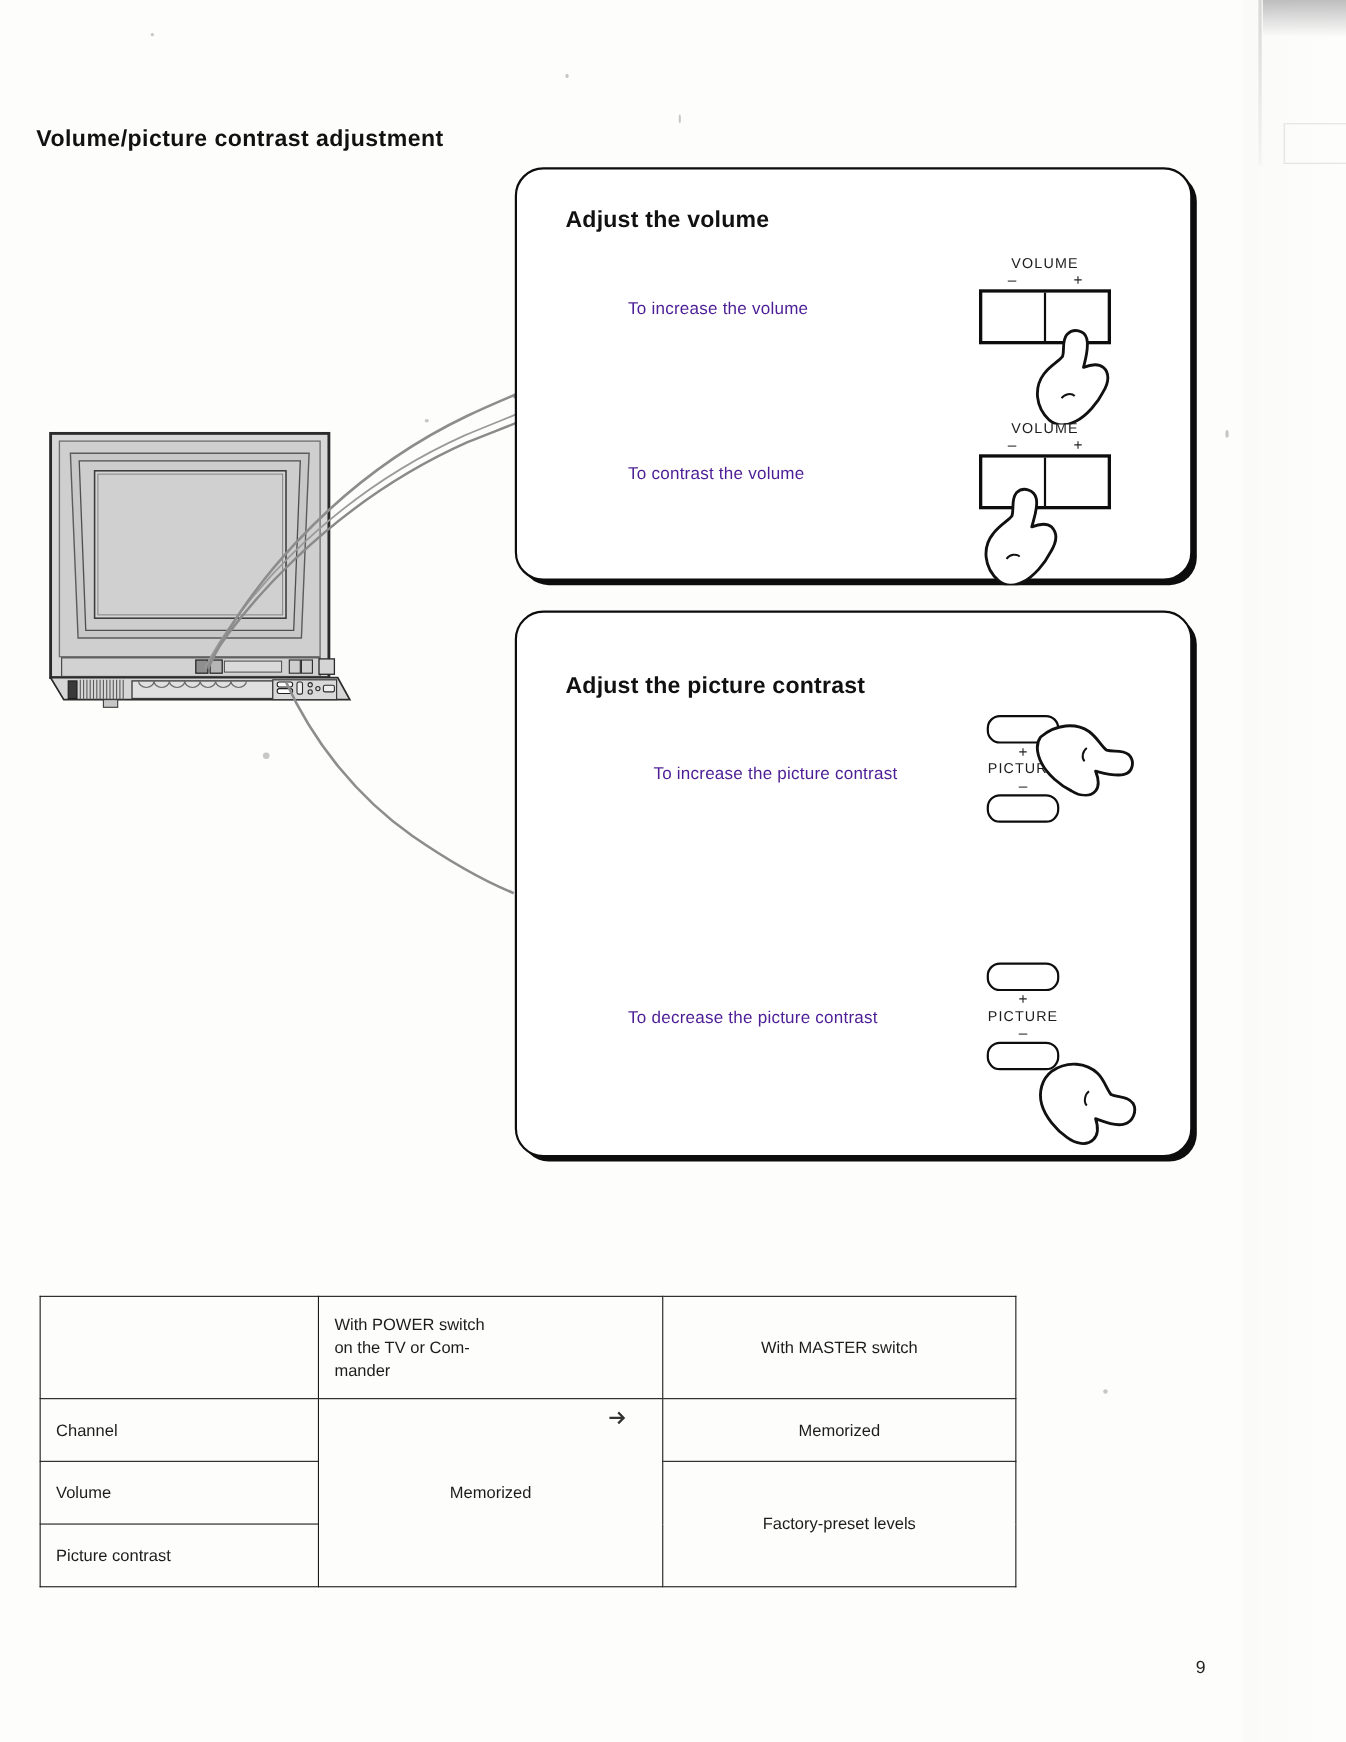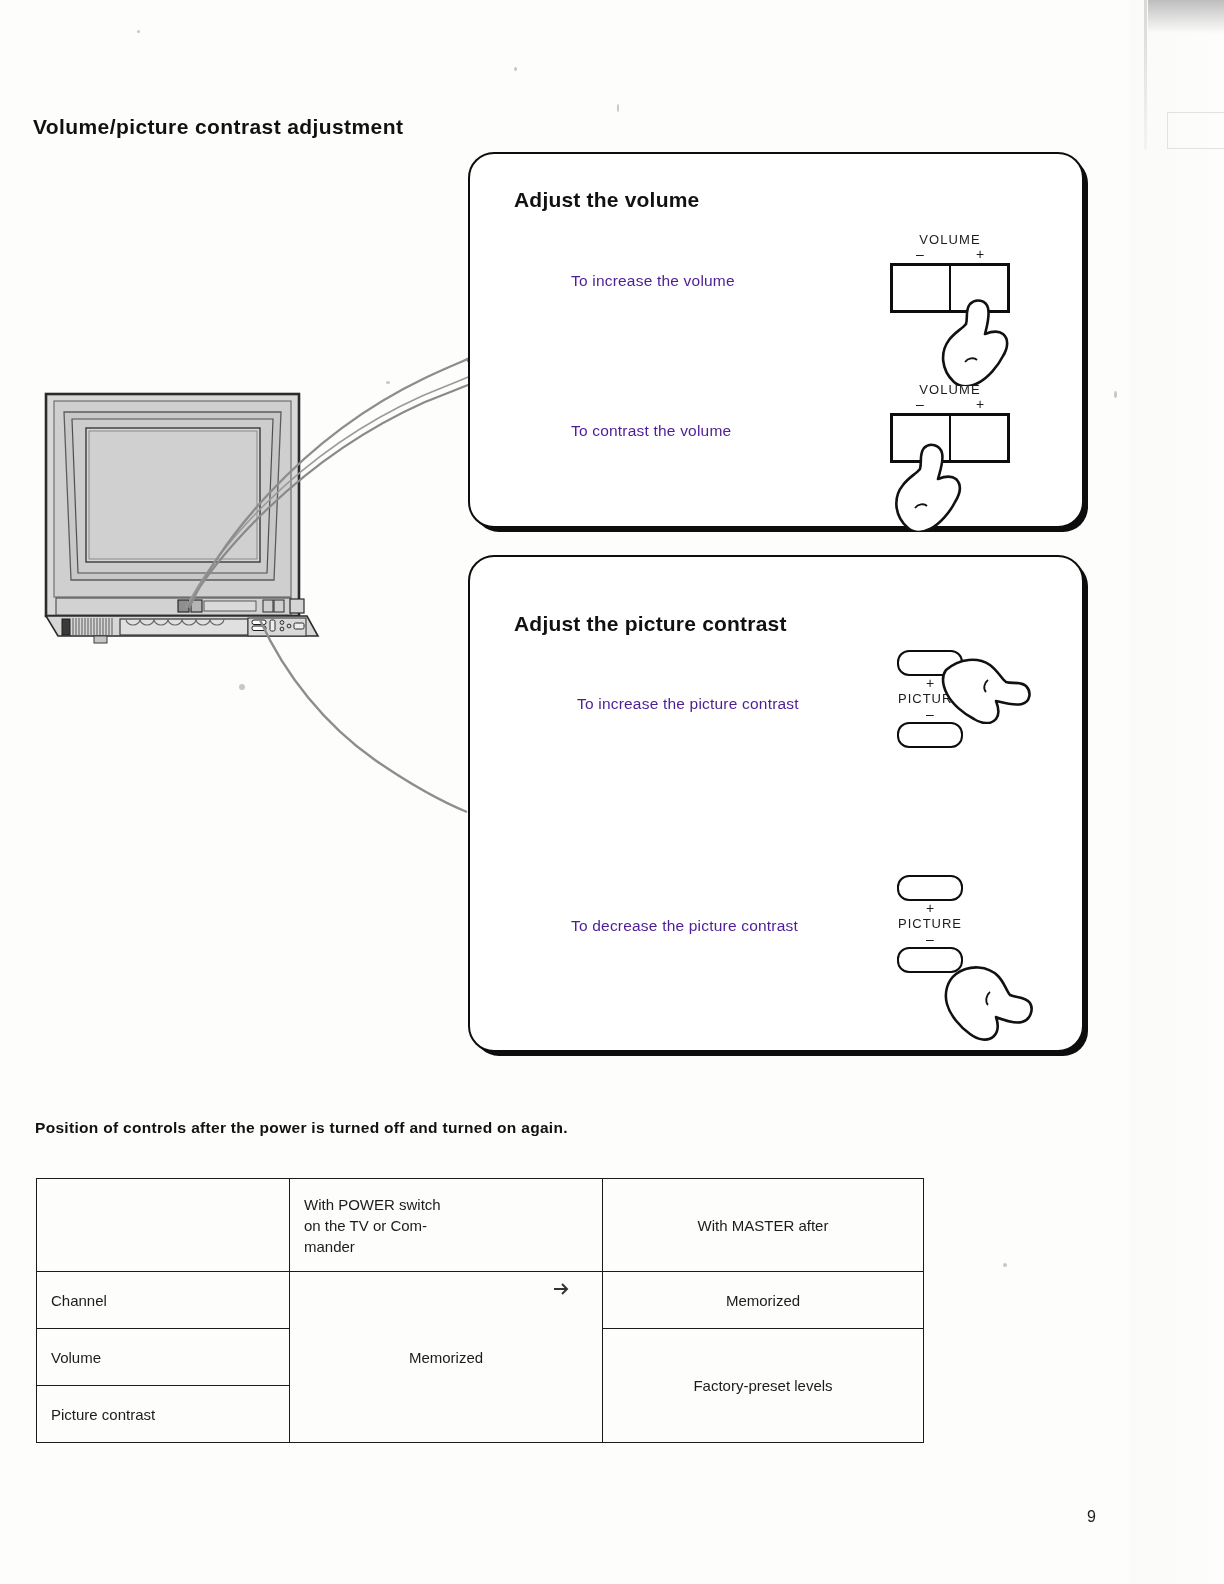--- a/index.html
+++ b/index.html
@@ -333,21 +333,21 @@
              C46,2 56,5 58,13 C60,21 56,31 54,39 C59,37 67,35 72,39
              C78,45 76,54 71,62 C66,72 56,84 46,89 C38,93 31,94 24,88 Z" fill="#ffffff" stroke="#111111" stroke-width="2.6" stroke-linejoin="round"></path>
     <path d="M31,68 C34,64 40,63 43,66" fill="none" stroke="#111111" stroke-width="1.8"></path>
   </svg>
 
   <div class="panel" style="left:468px; top:555px; width:612px; height:493px;">
   </div>
 
   <div class="panel-heading" style="left:514px; top:588px;margin-top:24px;">Adjust the picture contrast</div>
 
-  <div class="step-label" style="left:577px; top:695px;">To increase the picture contrast</div>
+  <div class="step-label" style="left:594px; top:695px;">To increase the picture contrast</div>
 
   <div class="ctl-picture" style="left:870px; top:650px;">
     <div class="pill"></div>
     <div class="sign">+</div>
     <div class="ctl-title">PICTURE</div>
     <div class="sign">–</div>
     <div class="pill"></div>
   </div>
 
   <svg class="hand" width="98" height="72" style="left:940px; top:652px;">
@@ -367,32 +367,31 @@
     <div class="pill"></div>
   </div>
 
   <svg class="hand" width="96" height="84" style="left:938px; top:960px;">
     <path d="M18,14 C32,4 50,6 60,16 C66,22 68,30 72,35 C78,38 87,36 92,43
              C96,50 92,60 84,62 C76,64 66,60 58,57 C60,63 61,71 56,76
              C50,82 40,80 32,74 C22,67 12,55 9,44 C6,33 9,21 18,14 Z" fill="#ffffff" stroke="#111111" stroke-width="2.6" stroke-linejoin="round"></path>
     <path d="M52,32 C48,35 47,42 50,45" fill="none" stroke="#111111" stroke-width="1.8"></path>
   </svg>
 
-  <div class="table-caption">Position of controls after the power is turned off and turned on again.</div>
 
   <table class="controls-table">
     <tbody>
       <tr>
         <td class="col-a hdr-blank"></td>
         <td class="col-b hdr-b">
           <span>With POWER switch</span><br>
           <span>on the TV or Com-</span><br>
           <span>mander</span>
         </td>
-        <td class="col-c center">With MASTER after</td>
+        <td class="col-c center">With MASTER switch</td>
       </tr>
       <tr>
         <td class="col-a">Channel</td>
         <td class="col-b center" rowspan="3">Memorized</td>
         <td class="col-c center">Memorized</td>
       </tr>
       <tr>
         <td class="col-a">Volume</td>
         <td class="col-c center" rowspan="2">Factory-preset levels</td>
       </tr>

